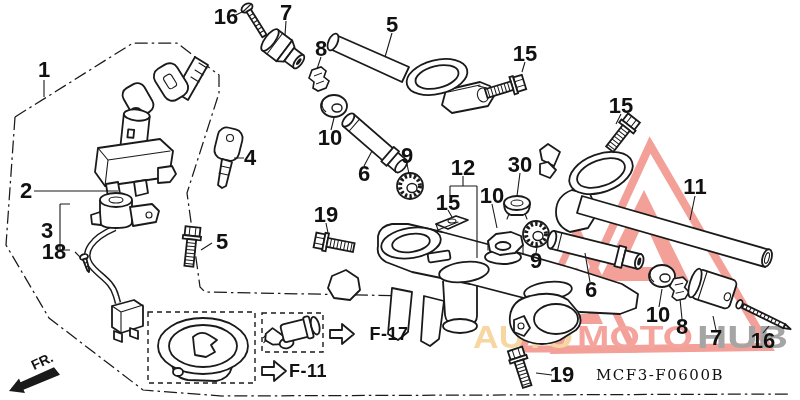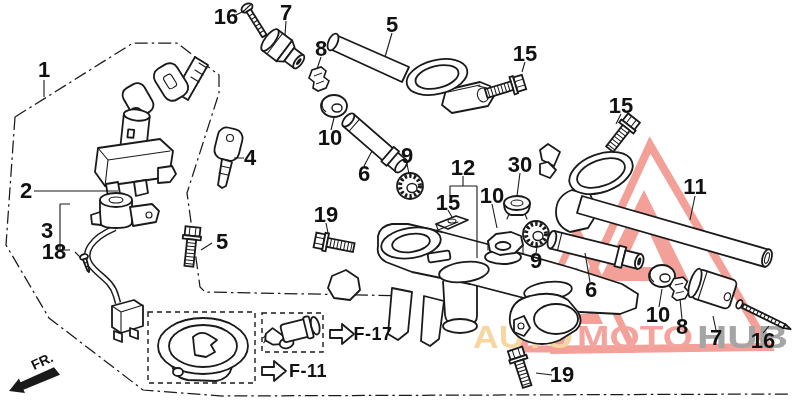--- a/index.html
+++ b/index.html
@@ -332,16 +332,17 @@
   <div class="callout" style="left:621px;top:106px">15</div>
   <div class="callout" style="left:695px;top:187px">11</div>
   <div class="callout" style="left:536px;top:261px">9</div>
   <div class="callout" style="left:591px;top:290px">6</div>
   <div class="callout" style="left:658px;top:315px">10</div>
   <div class="callout" style="left:682px;top:327px">8</div>
   <div class="callout" style="left:716px;top:338px">7</div>
   <div class="callout" style="left:763px;top:341px">16</div>
   <div class="callout" style="left:562px;top:375px">19</div>
 
-  <div class="ref-label" style="left:373px;top:334px">F-17</div>
+  <div class="ref-label" style="left:389px;top:334px">F-17</div>
   <div class="ref-label" style="left:308px;top:371px">F-11</div>
   <div class="fr-label" style="left:42px;top:361px">FR.</div>
+  <div class="part-code" style="left:660px;top:375px">MCF3-F0600B</div>
 </div>
 
 </body></html>

